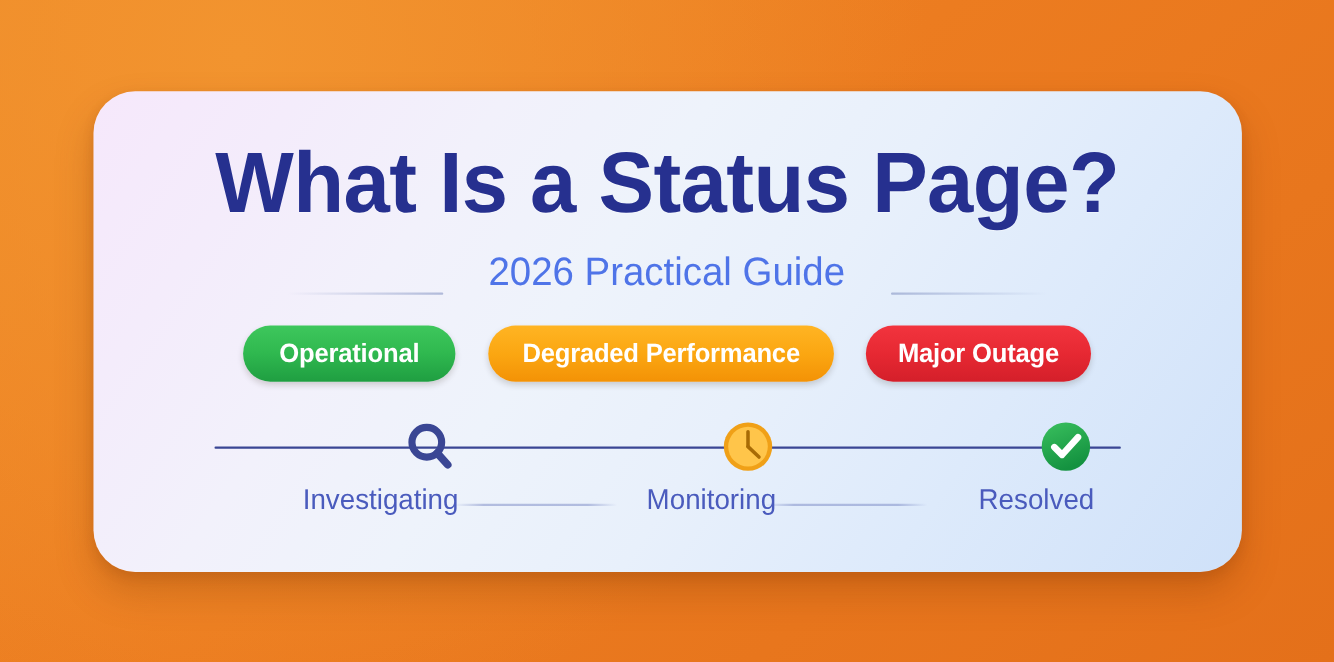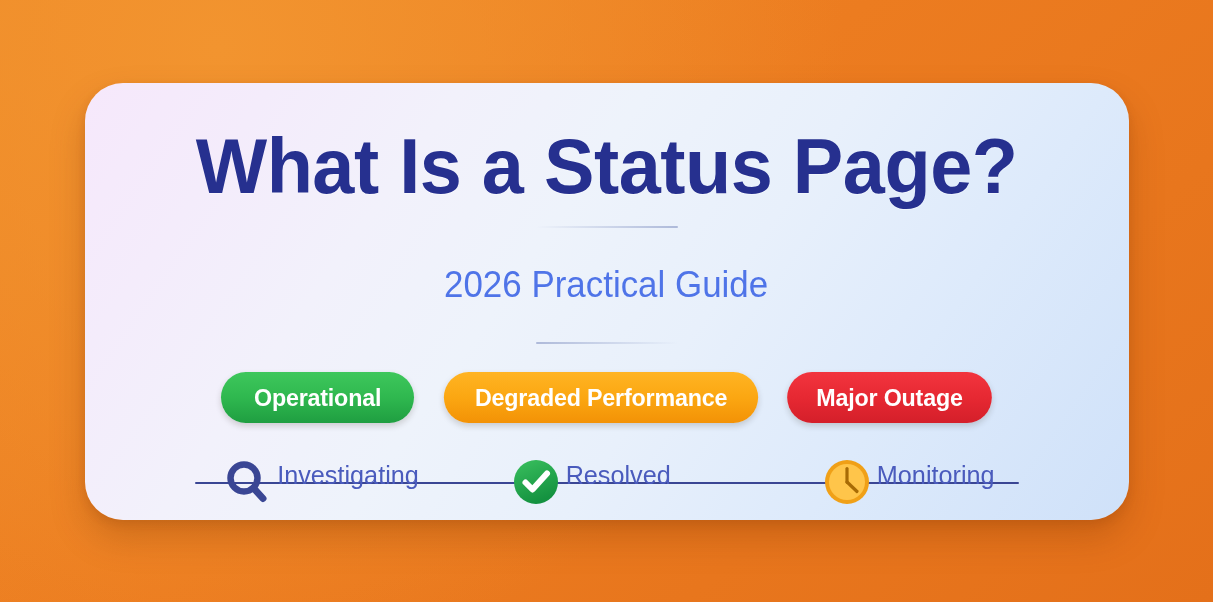--- a/index.html
+++ b/index.html
@@ -57,26 +57,25 @@
     letter-spacing:-0.5px;
     line-height:1.02;
     white-space:nowrap;
     transform:scaleX(0.97);
     text-shadow:0 1px 0 rgba(255,255,255,0.4);
   }
 
   
   .subtitle-row {
     display:flex;
-    align-items:center;
+    align-items:flex-end;
     justify-content:center;
     gap:36px;
     margin-top:20px;
     width:100%;
-    flex-direction:column;
   }
   .sub-rule {
     width:142px;
     height:2px;
     border-radius:2px;
   }
   .sub-rule.left {
     background:linear-gradient(to right, rgba(142,157,200,0) 0%, rgba(124,140,190,0.55) 100%);
   }
   .sub-rule.right {
@@ -144,22 +143,22 @@
     position:absolute;
     left:0; right:0; top:0;
     display:flex;
     justify-content:space-between;
     align-items:flex-start;
   }
   .stage {
     position:relative;
     width:200px;
     display:flex;
-    flex-direction:row;
-    align-items:flex-start;
+    flex-direction:column;
+    align-items:flex-end;
   }
   .stage.s1 { margin-left:24px; }
   .stage.s3 { margin-right:22px; }
 
   .stage-icon {
     position:relative;
     width:56px;
     height:56px;
     display:flex;
     align-items:center;
@@ -220,47 +219,47 @@
       <div class="tl-stages">
 
         <div class="stage s1">
           <div class="stage-icon">
             <svg width="56" height="56" viewBox="0 0 56 56">
               <circle cx="25" cy="24" r="13.5" fill="none" stroke="#3a4694" stroke-width="6.5"></circle>
               <line x1="34.5" y1="34" x2="44" y2="44.5" stroke="#3a4694" stroke-width="7" stroke-linecap="round"></line>
             </svg>
           </div>
           <div class="stage-label">Investigating</div>
+        </div>
+
+        <div class="stage s2">
+          <div class="stage-icon">
+            <svg width="56" height="56" viewBox="0 0 56 56">
+              <circle cx="28" cy="28" r="22" fill="#f0a017"></circle>
+              <circle cx="28" cy="28" r="18" fill="#ffc54a"></circle>
+              <line x1="28" y1="28" x2="28" y2="14.5" stroke="#a86b05" stroke-width="3.2" stroke-linecap="round"></line>
+              <line x1="28" y1="28" x2="38" y2="37.5" stroke="#a86b05" stroke-width="3.2" stroke-linecap="round"></line>
+            </svg>
+          </div>
+          <div class="stage-label">Monitoring</div>
         </div>
 
         <div class="stage s3">
           <div class="stage-icon">
             <svg width="56" height="56" viewBox="0 0 56 56">
               <defs>
                 <linearGradient id="gchk" x1="0" y1="0" x2="0.4" y2="1">
                   <stop offset="0%" stop-color="#3ac05e"></stop>
                   <stop offset="100%" stop-color="#149240"></stop>
                 </linearGradient>
               </defs>
               <circle cx="28" cy="28" r="22" fill="url(#gchk)"></circle>
               <path d="M17.5 28.5 L24.5 35.5 L39 19.5" fill="none" stroke="#ffffff" stroke-width="6" stroke-linecap="round" stroke-linejoin="round"></path>
             </svg>
           </div>
           <div class="stage-label">Resolved</div>
         </div>
 
-        <div class="stage s2">
-          <div class="stage-icon">
-            <svg width="56" height="56" viewBox="0 0 56 56">
-              <circle cx="28" cy="28" r="22" fill="#f0a017"></circle>
-              <circle cx="28" cy="28" r="18" fill="#ffc54a"></circle>
-              <line x1="28" y1="28" x2="28" y2="14.5" stroke="#a86b05" stroke-width="3.2" stroke-linecap="round"></line>
-              <line x1="28" y1="28" x2="38" y2="37.5" stroke="#a86b05" stroke-width="3.2" stroke-linecap="round"></line>
-            </svg>
-          </div>
-          <div class="stage-label">Monitoring</div>
-        </div>
-
       </div>
     </div>
 
   </div>
 </div>
 
 </body></html>

